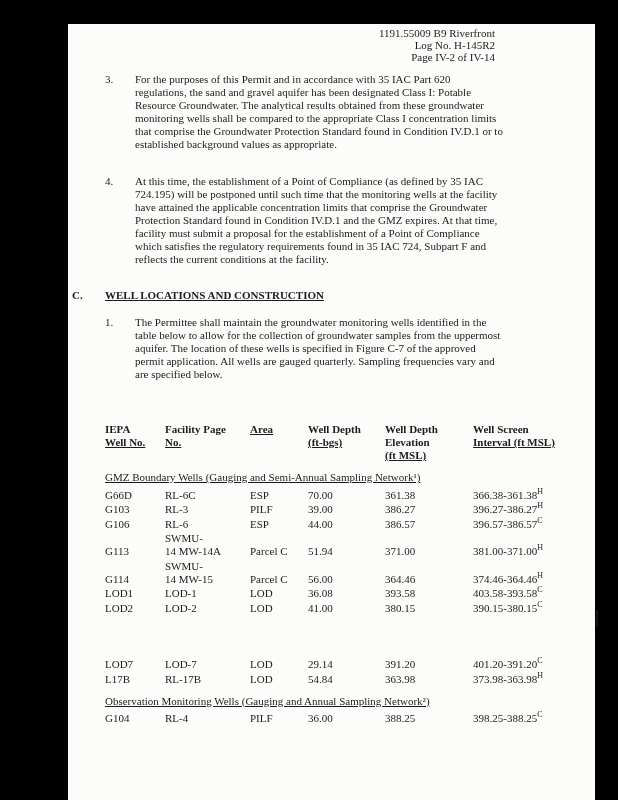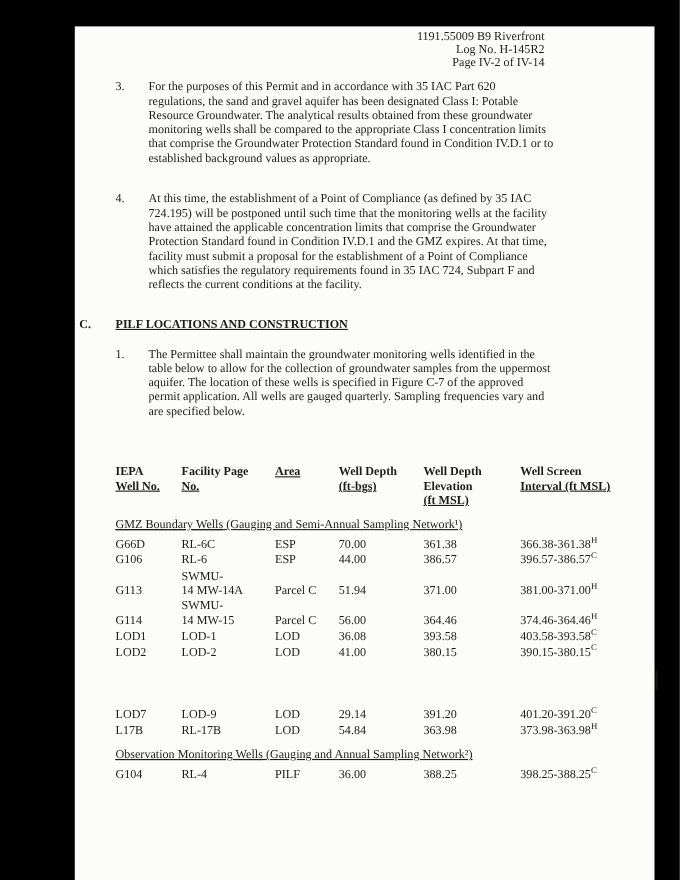--- a/index.html
+++ b/index.html
@@ -91,21 +91,21 @@
     <span>For the purposes of this Permit and in accordance with 35 IAC Part 620 regulations, the sand and gravel aquifer has been designated Class I: Potable Resource Groundwater.  The analytical results obtained from these groundwater monitoring wells shall be compared to the appropriate Class I concentration limits that comprise the Groundwater Protection Standard found in Condition IV.D.1 or to established background values as appropriate.</span>
   </div>
 
   <div class="para p4">
     <span class="num">4.</span>
     <span>At this time, the establishment of a Point of Compliance (as defined by 35 IAC 724.195) will be postponed until such time that the monitoring wells at the facility have attained the applicable concentration limits that comprise the Groundwater Protection Standard found in Condition IV.D.1 and the GMZ expires.  At that time, facility must submit a proposal for the establishment of a Point of Compliance which satisfies the regulatory requirements found in 35 IAC 724, Subpart F and reflects the current conditions at the facility.</span>
   </div>
 
   <div class="section-head">
     <span class="label">C.</span>
-    <span class="heading">PILF LOCATIONS AND CONSTRUCTION</span>
+    <span class="heading">WELL LOCATIONS AND CONSTRUCTION</span>
   </div>
 
   <div class="para item1">
     <span class="num">1.</span>
     <span>The Permittee shall maintain the groundwater monitoring wells identified in the table below to allow for the collection of groundwater samples from the uppermost aquifer.  The location of these wells is specified in Figure C-7 of the approved permit application.  All wells are gauged quarterly.  Sampling frequencies vary and are specified below.</span>
   </div>
 
   <table class="wells" id="well-table">
     <colgroup>
       <col style="width:60px">
@@ -149,20 +149,28 @@
         </tr>
         <tr class="well-row">
           <td>G66D</td>
           <td>RL-6C</td>
           <td>ESP</td>
           <td>70.00</td>
           <td>361.38</td>
           <td>366.38-361.38<sup>H</sup></td>
         </tr>
         <tr class="well-row">
+          <td>G103</td>
+          <td>RL-3</td>
+          <td>PILF</td>
+          <td>39.00</td>
+          <td>386.27</td>
+          <td>396.27-386.27<sup>H</sup></td>
+        </tr>
+        <tr class="well-row">
           <td>G106</td>
           <td>RL-6</td>
           <td>ESP</td>
           <td>44.00</td>
           <td>386.57</td>
           <td>396.57-386.57<sup>C</sup></td>
         </tr>
         <tr class="well-row">
           <td>G113</td>
           <td>SWMU-<br>14 MW-14A</td>
@@ -193,21 +201,21 @@
           <td>LOD</td>
           <td>41.00</td>
           <td>380.15</td>
           <td>390.15-380.15<sup>C</sup></td>
         </tr>
         <tr class="gap-row">
           <td colspan="6"></td>
         </tr>
         <tr class="well-row">
           <td>LOD7</td>
-          <td>LOD-9</td>
+          <td>LOD-7</td>
           <td>LOD</td>
           <td>29.14</td>
           <td>391.20</td>
           <td>401.20-391.20<sup>C</sup></td>
         </tr>
         <tr class="well-row">
           <td>L17B</td>
           <td>RL-17B</td>
           <td>LOD</td>
           <td>54.84</td>

